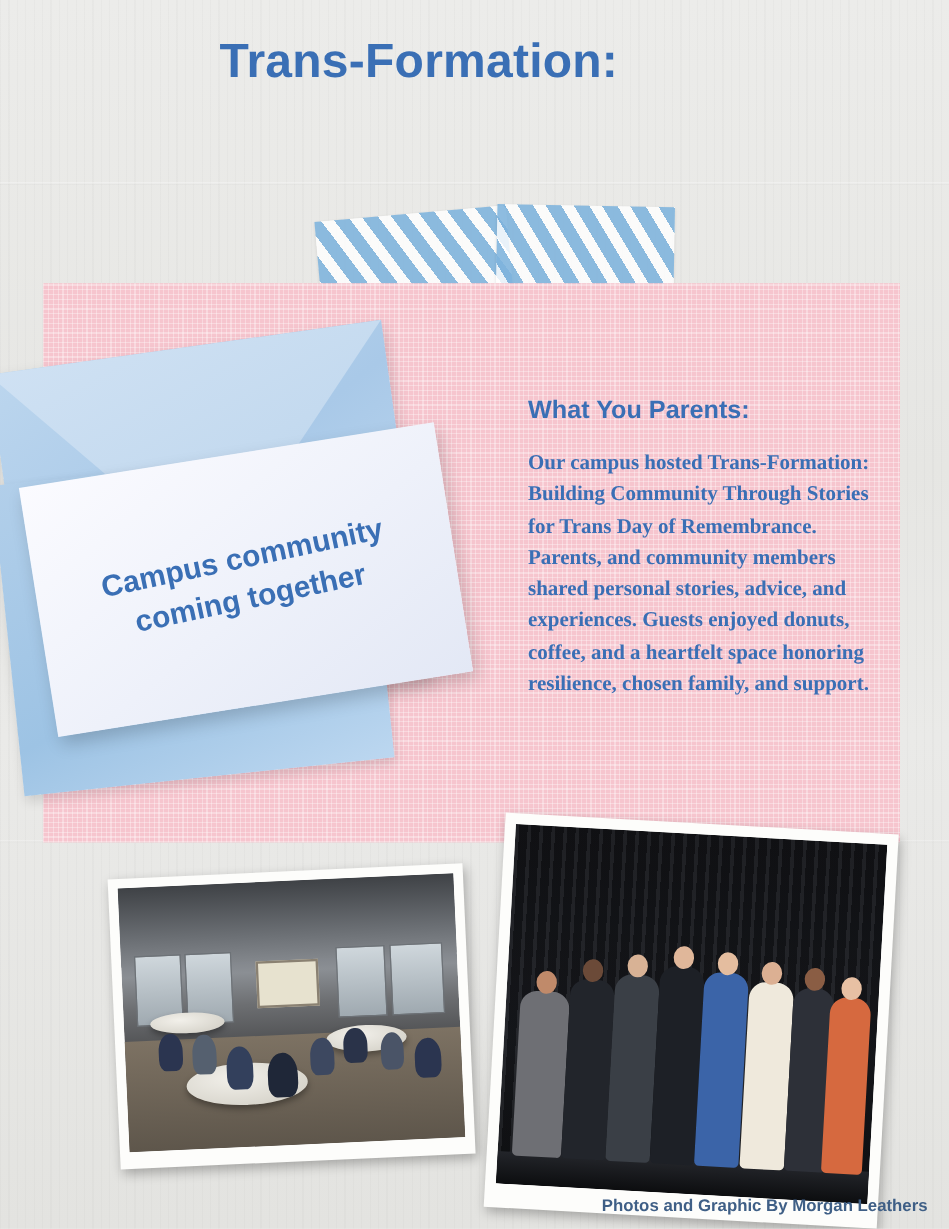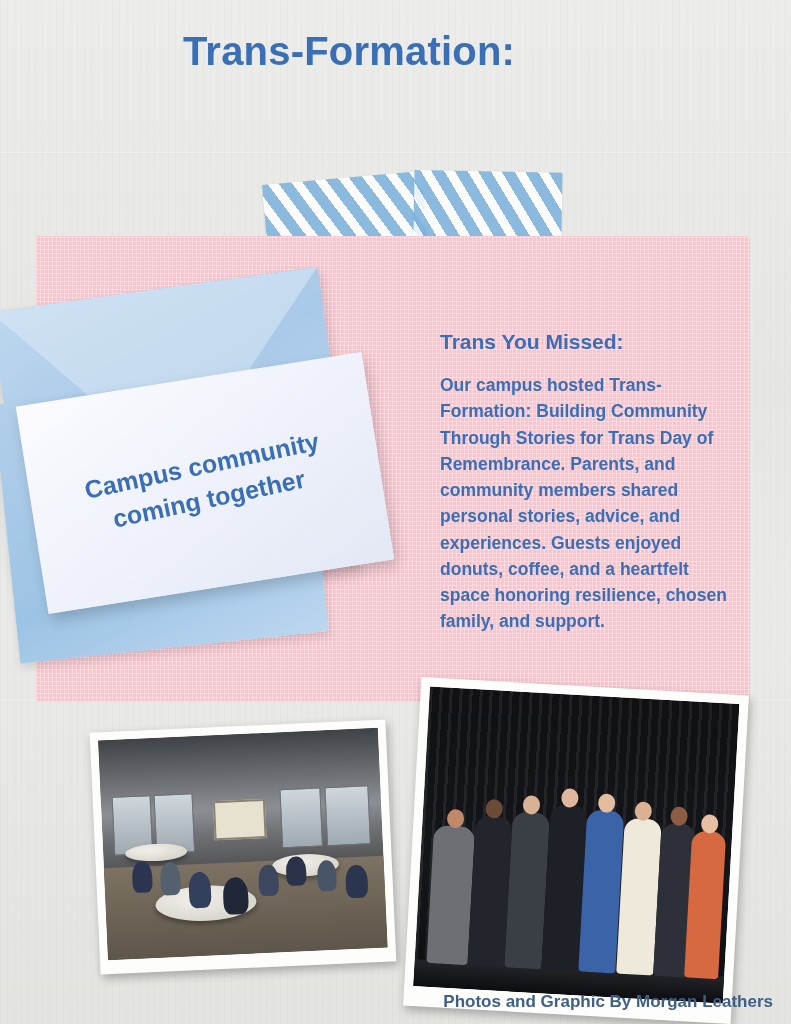--- a/index.html
+++ b/index.html
@@ -158,20 +158,21 @@
   }
   .panel-heading {
     font-size: 21px;
     font-weight: bold;
     margin-bottom: 18px;
   }
   .panel-body {
     font-size: 17.5px;
     font-weight: bold;
     line-height: 1.50;
+    font-family: Liberation Serif, serif;
   }
 
   
   .photo {
     position: absolute;
     background: #fdfdfb;
     box-shadow: 2px 4px 10px rgba(0,0,0,0.28);
     padding: 9px;
   }
   .photo-left {
@@ -255,21 +256,21 @@
   .fig .head {
     position: absolute; top: -17px; left: 50%; transform: translateX(-50%);
     width: 17px; height: 19px; border-radius: 50%;
   }
 
   
   .credit {
     position: absolute;
     right: 18px;
     bottom: 12px;
-    font-size: 17px;
+    font-size: 14px;
     font-weight: bold;
     color: #3f5f86;
     margin-top: 24px;
   }
 </style>
 </head>
 <body>
 
 <div class="poster">
 
@@ -293,21 +294,21 @@
     <div class="env-body2"></div>
     <div class="note-card">
       <div class="note-text">
         <div>Campus community</div>
         <div>coming together</div>
       </div>
     </div>
   </div>
 
   <div class="panel-text">
-    <div class="panel-heading">Trans You Missed:</div>
+    <div class="panel-heading">What You Parents:</div>
     <div class="panel-body">Our campus hosted Trans-Formation: Building Community Through Stories for Trans Day of Remembrance. Parents, and community members shared personal stories, advice, and experiences. Guests enjoyed donuts, coffee, and a heartfelt space honoring resilience, chosen family, and support.</div>
   </div>
 
   <div class="photo photo-left">
     <div class="photo-inner">
       <div class="room">
         <div class="ceiling"></div>
         <div class="window w1"></div>
         <div class="window w2"></div>
         <div class="window w3"></div>

